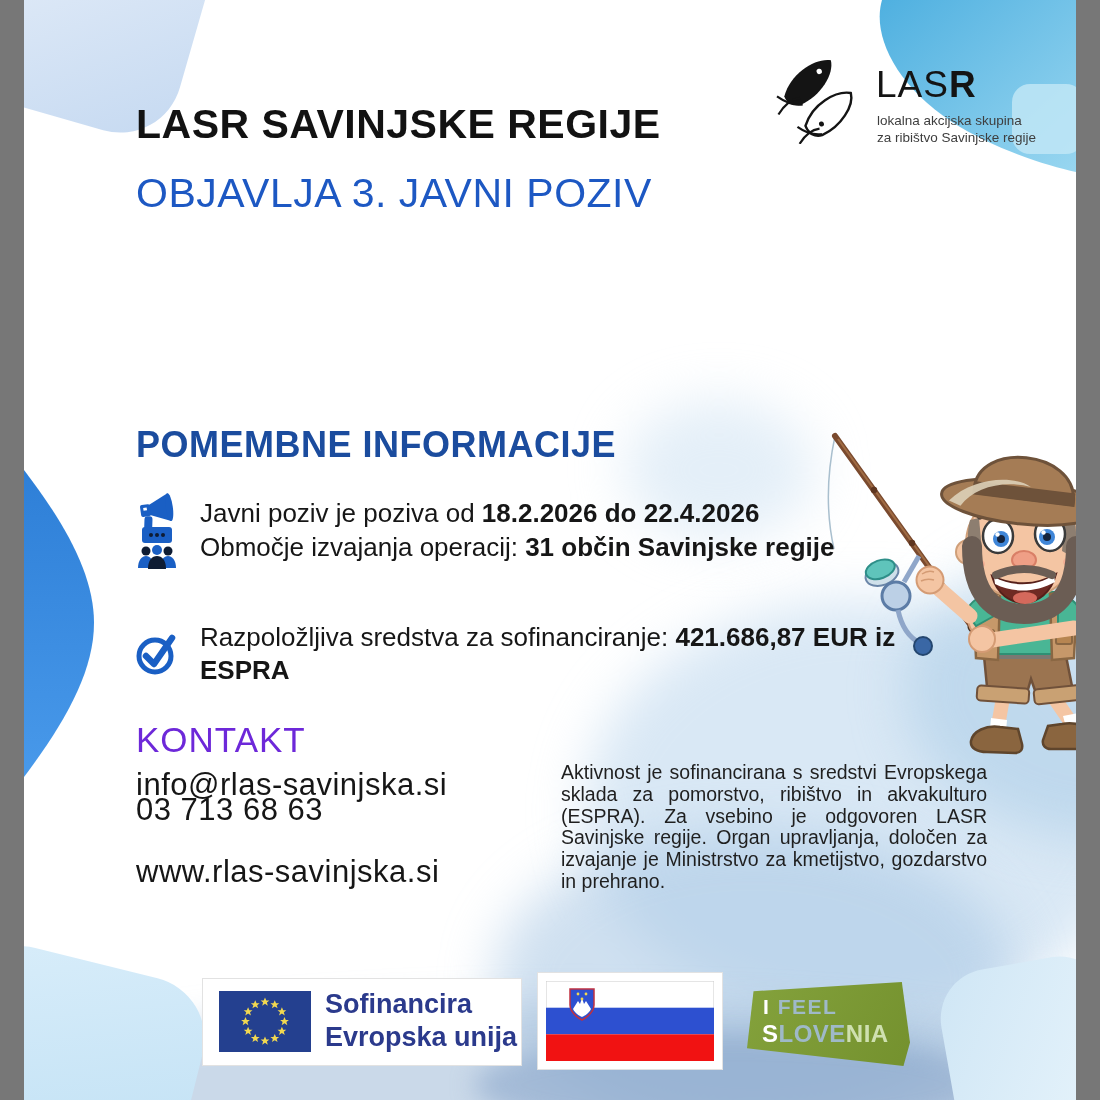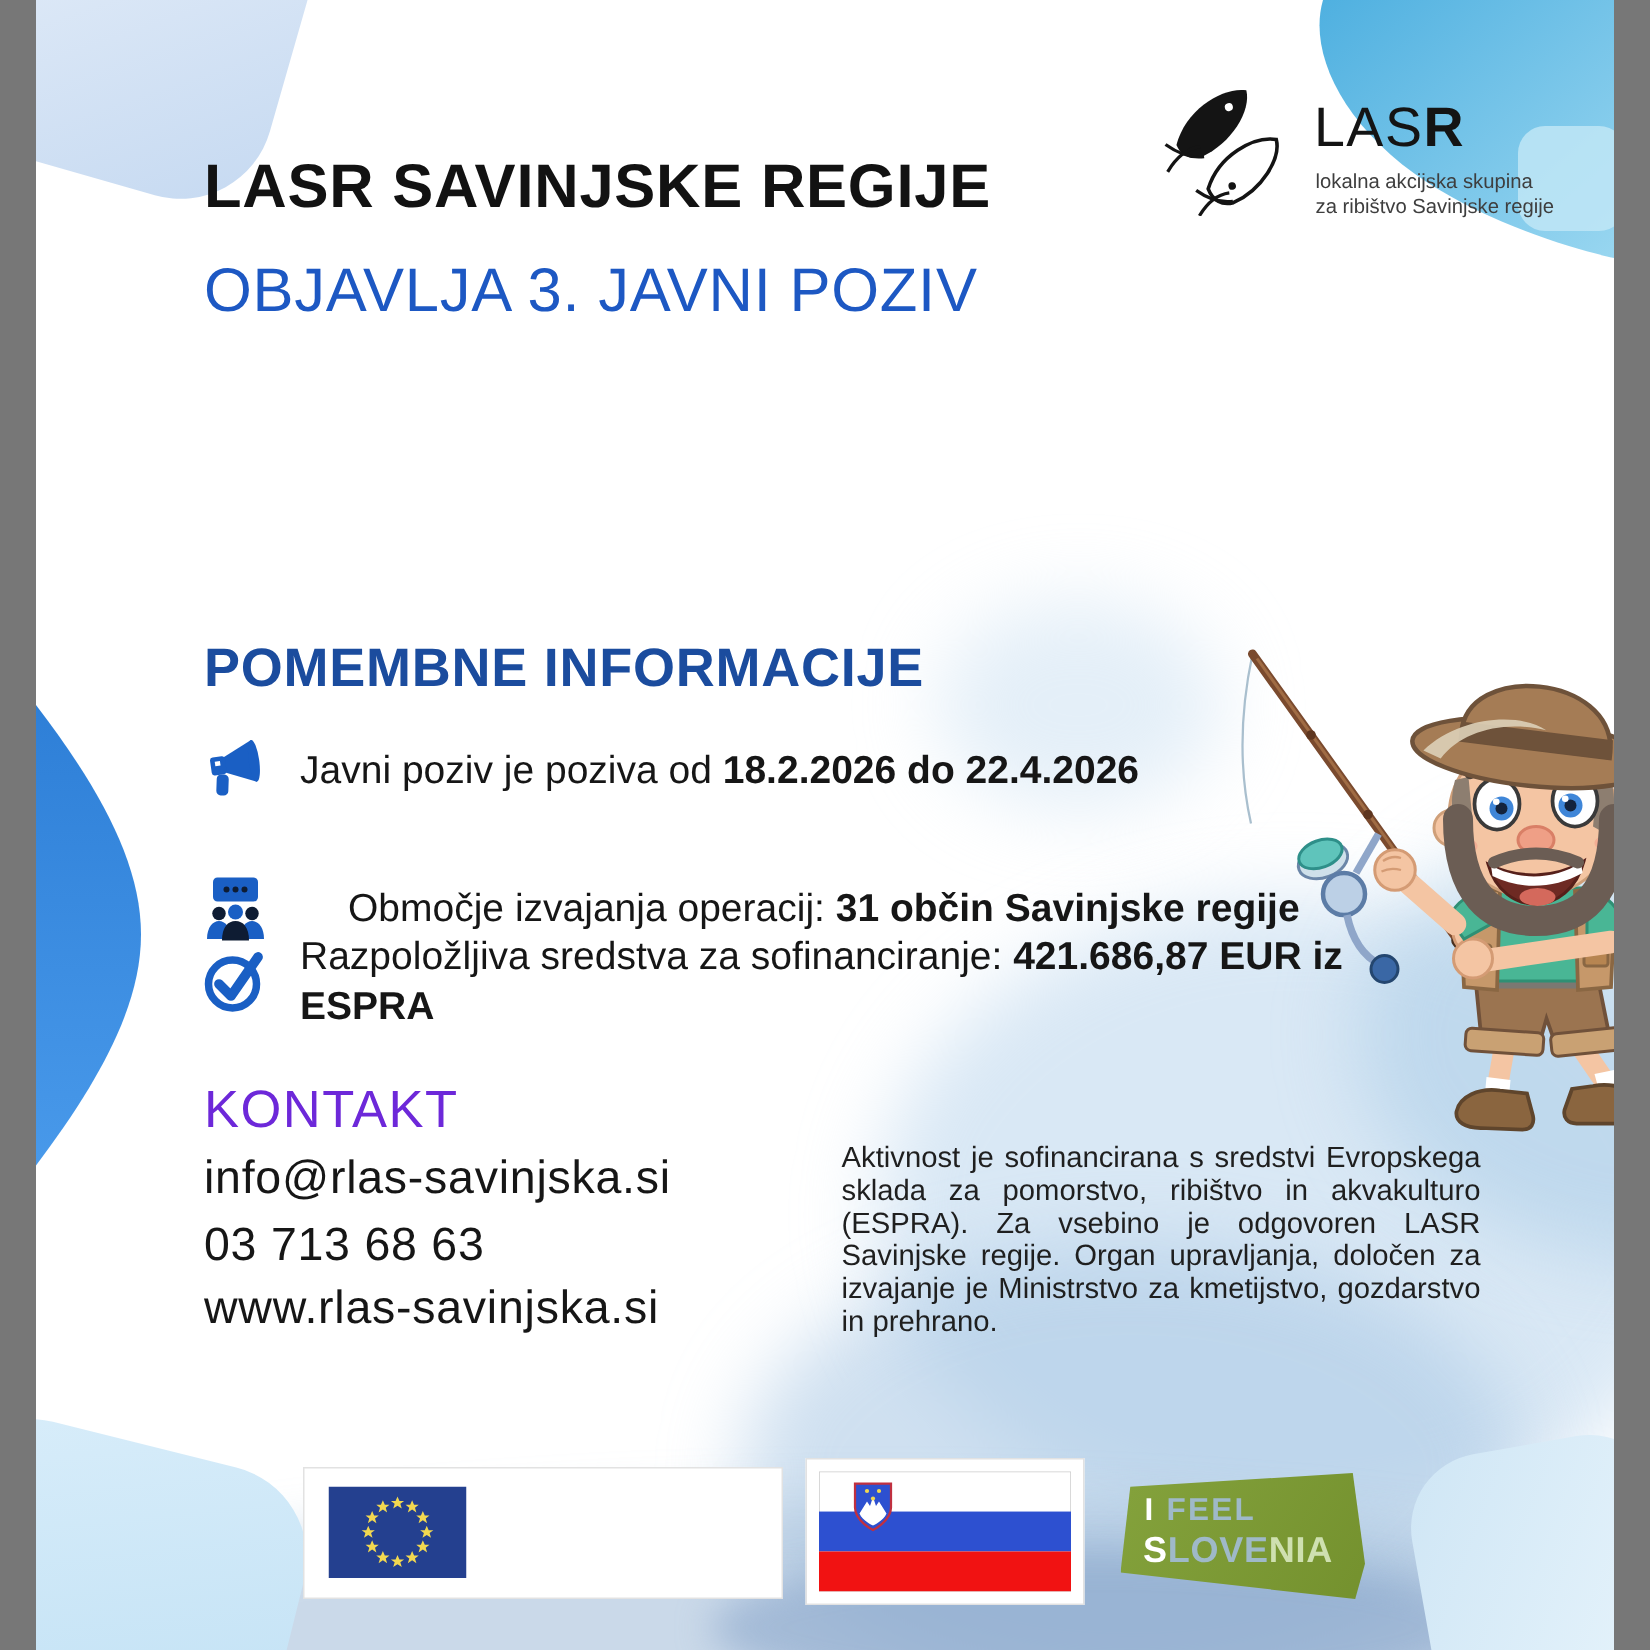--- a/index.html
+++ b/index.html
@@ -24,27 +24,27 @@
     transform:rotate(-10deg);background:linear-gradient(120deg,#cfe6f5,#e9f5fc);}
   
   .content{z-index:5;}
   .title1{left:112px;top:101px;font-size:41px;font-weight:700;color:#121212;letter-spacing:.5px;}
   .title2{left:112px;top:170px;font-size:41px;font-weight:400;color:#1d58c3;letter-spacing:.5px;}
   .intro{left:112px;top:250px;width:878px;font-size:27px;line-height:33.5px;color:#141414;
     text-align:justify;}
   .intro b{font-weight:700;}
   .info-h{left:112px;top:424px;font-size:36px;font-weight:700;color:#1b4c9e;letter-spacing:.5px;}
   .bullet{position:absolute;left:110px;display:flex;align-items:center;z-index:5;}
-  .b1{top:490px;} .b2r{top:582px;gap:32px;} .b3{top:621px;}
+  .b1{top:490px;} .b2r{top:524px;} .b3{top:621px;}
   .bullet .bicon{width:46px;height:46px;flex:0 0 46px;}
   .bullet .btxt{margin-left:20px;font-size:26px;line-height:33px;color:#161616;max-width:710px;}
   .bullet .btxt b{font-weight:700;}
   .kontakt-h{left:112px;top:720px;font-size:35px;font-weight:400;color:#6d28d9;letter-spacing:1px;}
   .cline{left:112px;font-size:31px;color:#161616;letter-spacing:.5px;}
-  .c1{top:767px;} .c2{top:812px;} .c3{top:854px;}
+  .c1{top:767px;} .c2{top:792px;} .c3{top:854px;}
   .disclaimer{left:537px;top:762px;width:426px;font-size:19.5px;line-height:21.8px;color:#1f1f1f;
     text-align:justify;}
   
   .logo-fish{left:746px;top:54px;width:98px;height:90px;}
   .logo-name{left:852px;top:64px;font-size:37px;color:#141414;font-weight:400;letter-spacing:1px;}
   .logo-name b{font-weight:800;}
   .logo-tag{left:853px;top:112px;font-size:13.5px;line-height:17px;color:#3e3e3e;}
   
   .eu-card{left:178px;top:978px;width:318px;height:86px;background:#fff;border:1px solid #e2e2e2;z-index:5;}
   .eu-flag{position:absolute;left:16px;top:12px;}
@@ -256,20 +256,24 @@
         <use href="#star" x="65.5" y="30.5"></use>
       <use href="#star" x="62.9" y="40.25"></use>
         <use href="#star" x="55.75" y="47.4"></use>
       <use href="#star" x="46" y="50"></use>
         <use href="#star" x="36.25" y="47.4"></use>
       <use href="#star" x="29.1" y="40.25"></use>
         <use href="#star" x="26.5" y="30.5"></use>
       <use href="#star" x="29.1" y="20.75"></use>
         <use href="#star" x="36.25" y="13.6"></use>
     </svg>
+    <div class="eu-text">
+      <div>Sofinancira</div>
+      <div>Evropska unija</div>
+    </div>
   </div>
 
   <div class="layer si-card">
     <svg style="position:absolute;left:8px;top:8px;" width="168" height="80" viewBox="0 0 168 80">
       <rect width="168" height="80" fill="#ffffff" stroke="#cccccc" stroke-width="1"></rect>
       <rect y="26.7" width="168" height="26.6" fill="#2d50d0"></rect>
       <rect y="53.3" width="168" height="26.7" fill="#f11212"></rect>
       <g transform="translate(24,6)">
         <path d="M0,2 h24 v16 c0,9 -12,15 -12,15 c0,0 -12,-6 -12,-15 Z" fill="#2d50d0" stroke="#c03040" stroke-width="1.5"></path>
         <path d="M3,22 L8,14 L10,17 L12,11 L14,17 L16,14 L21,22 c-2,5 -9,8 -9,8 c0,0 -7,-3 -9,-8 Z" fill="#ffffff"></path>

